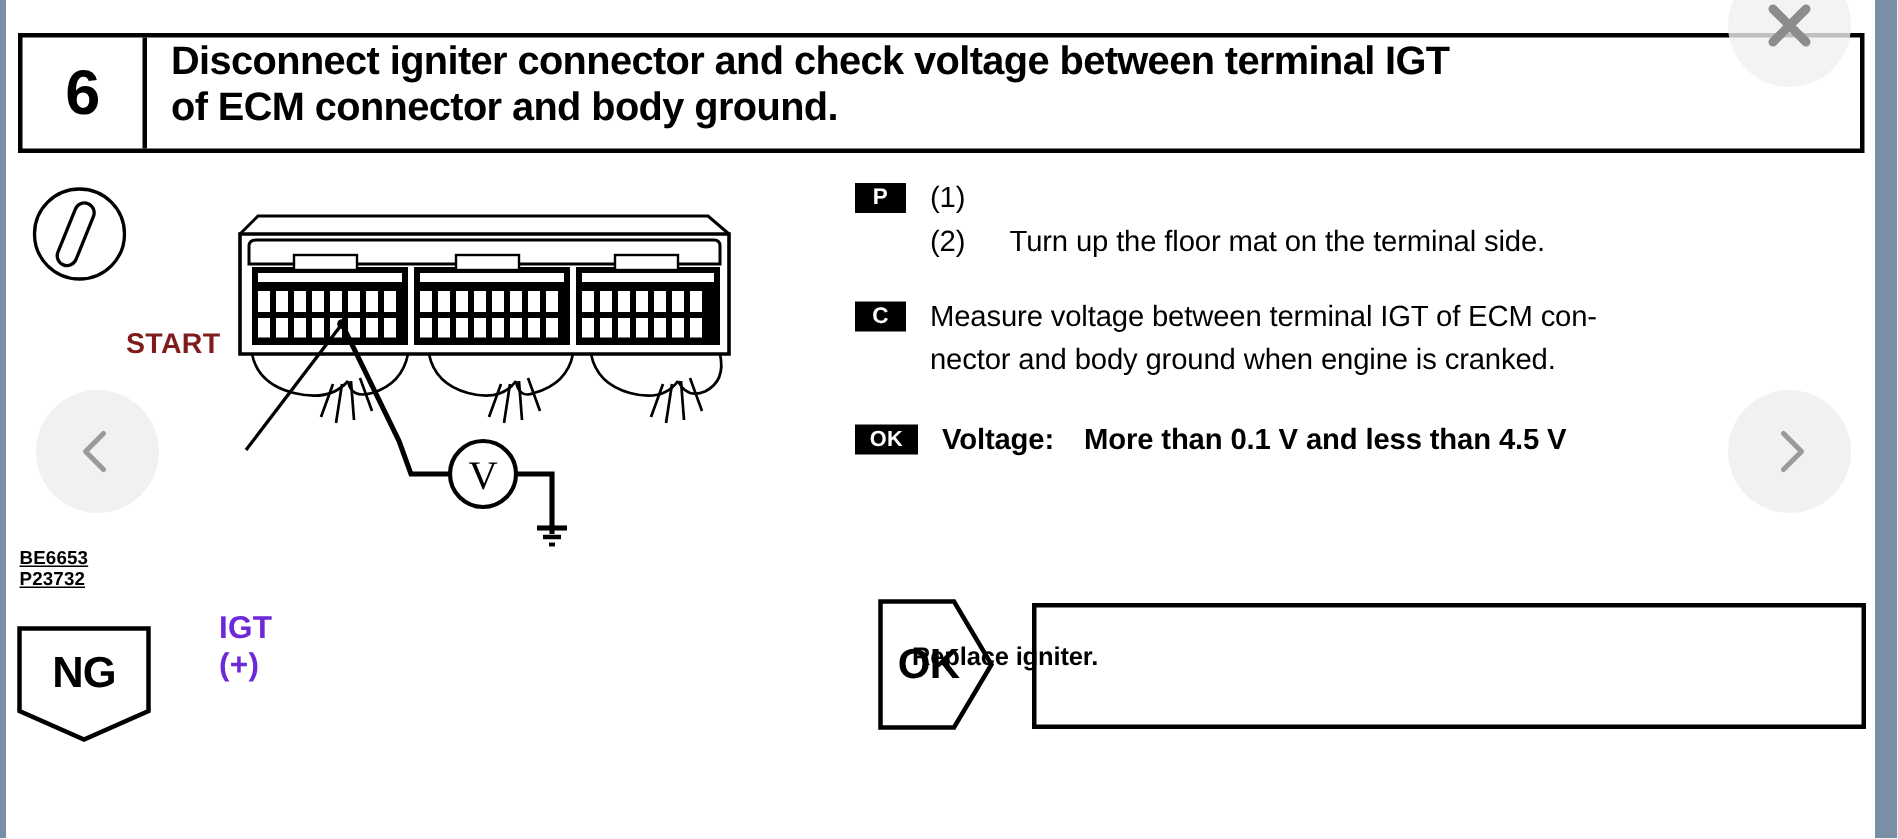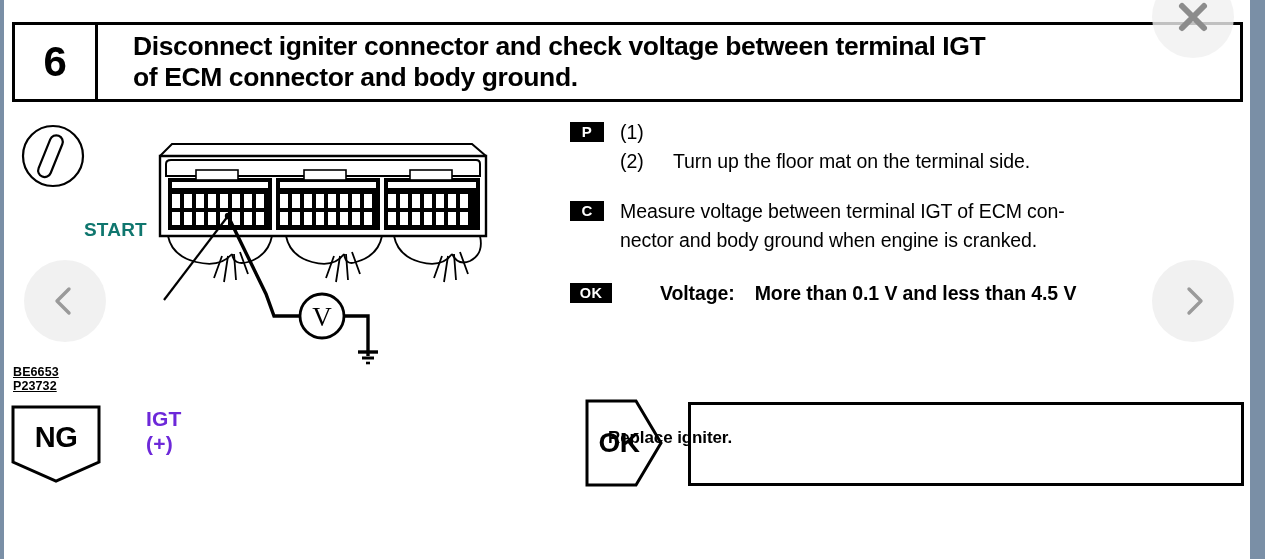--- a/index.html
+++ b/index.html
@@ -52,22 +52,21 @@
   .step-num {
     font-size: 42px;
     font-weight: bold;
     line-height: 1;
     color: #000;
     letter-spacing: -0.5px;
   }
   .step-title-cell {
     flex: 1 1 auto;
     display: flex;
-    align-items: center;
-    padding: 0 20px 0 35px;
+    padding: 0 20px 0 16px;
   }
   .step-title {
     font-size: 26.5px;
     font-weight: bold;
     line-height: 1.17;
     color: #000;
     letter-spacing: -0.4px;
     white-space: pre-line;
   }
 
@@ -75,21 +74,21 @@
   .illustration {
     position: absolute;
     left: 0; top: 104px;
     width: 560px; height: 290px;
   }
   .start-label {
     position: absolute;
     left: 84px; top: 115px;
     font-size: 19px;
     font-weight: bold;
-    color: #0f766e;
+    color: #7f1d1d;
     letter-spacing: 0.2px;
   }
   .igt-label {
     position: absolute;
     left: 146px; top: 303px;
     font-size: 21px;
     font-weight: bold;
     color: #6d28d9;
     line-height: 1.18;
     white-space: pre-line;
@@ -103,21 +102,21 @@
     font-size: 12.5px;
     font-weight: bold;
     line-height: 1.12;
     color: #000;
     white-space: pre-line;
     letter-spacing: 0.1px;
     text-decoration: underline;
   }
   .ng-badge {
     position: absolute;
-    left: 10px; top: 404px;
+    left: 10px; top: 416px;
     width: 92px; height: 80px;
   }
   .ng-badge .ng-text {
     position: absolute;
     left: 0; top: 17px;
     width: 92px;
     text-align: center;
     font-size: 29px;
     font-weight: bold;
     color: #000;
@@ -164,21 +163,20 @@
   }
   .num-marker {
     width: 53px;
     flex: 0 0 auto;
   }
   .volt-line {
     font-weight: bold;
     font-size: 19.5px;
     letter-spacing: -0.1px;
     white-space: pre;
-    margin-left: 32px;
   }
   .volt-label { margin-right: 20px; }
 
   
   .ok-branch {
     position: absolute;
     left: 584px; top: 398px;
     width: 660px; height: 92px;
   }
   .ok-pent {

